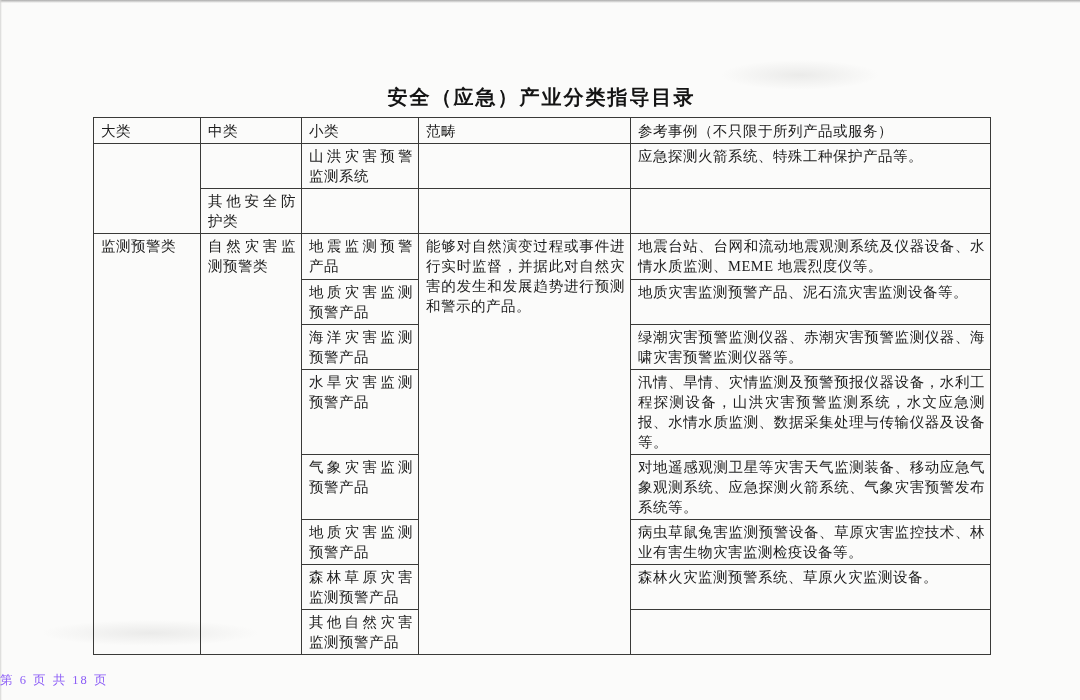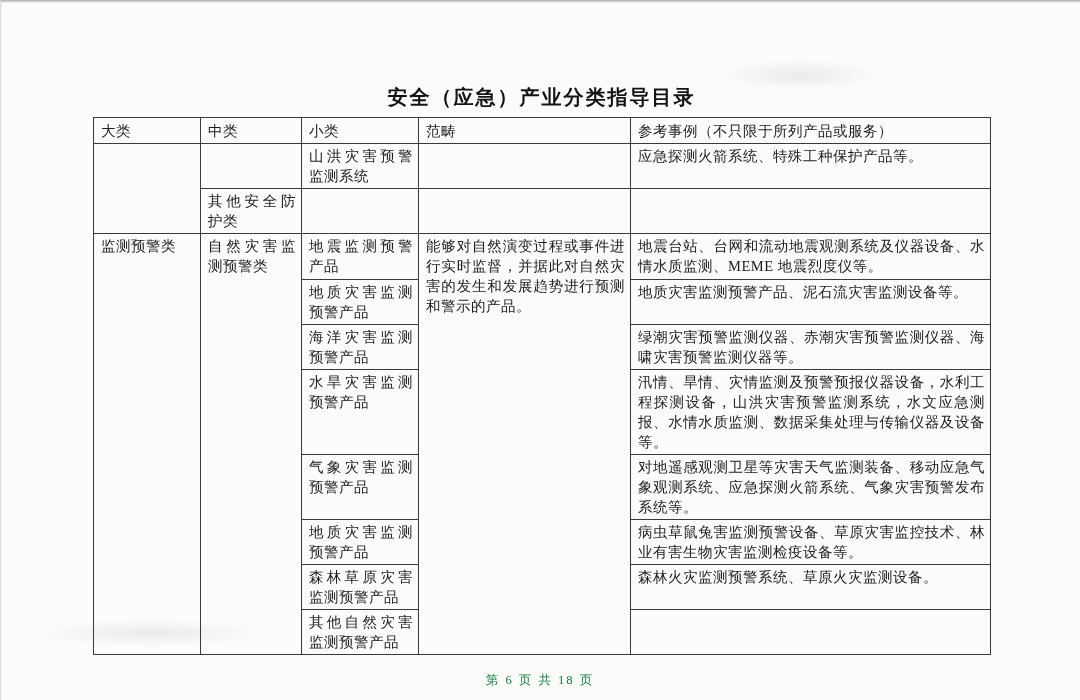--- a/index.html
+++ b/index.html
@@ -72,24 +72,24 @@
   table.catalog th {
     text-align: left;
     white-space: nowrap;
     padding-top: 3px;
   }
   .footer {
     position: absolute;
     left: 0;
     top: 672px;
     width: 1080px;
-    text-align: center;
+    text-align: left;
     font-size: 12.5px;
     letter-spacing: 2px;
-    color: #15803d;
+    color: #8b5cf6;
   }
 </style>
 </head>
 <body>
 
 <div class="page">
 
   <div class="scan-edge-top"></div>
   <div class="scan-edge-left"></div>
   <div class="scan-smudge" style="left:720px; top:60px; width:160px; height:30px;"></div>

